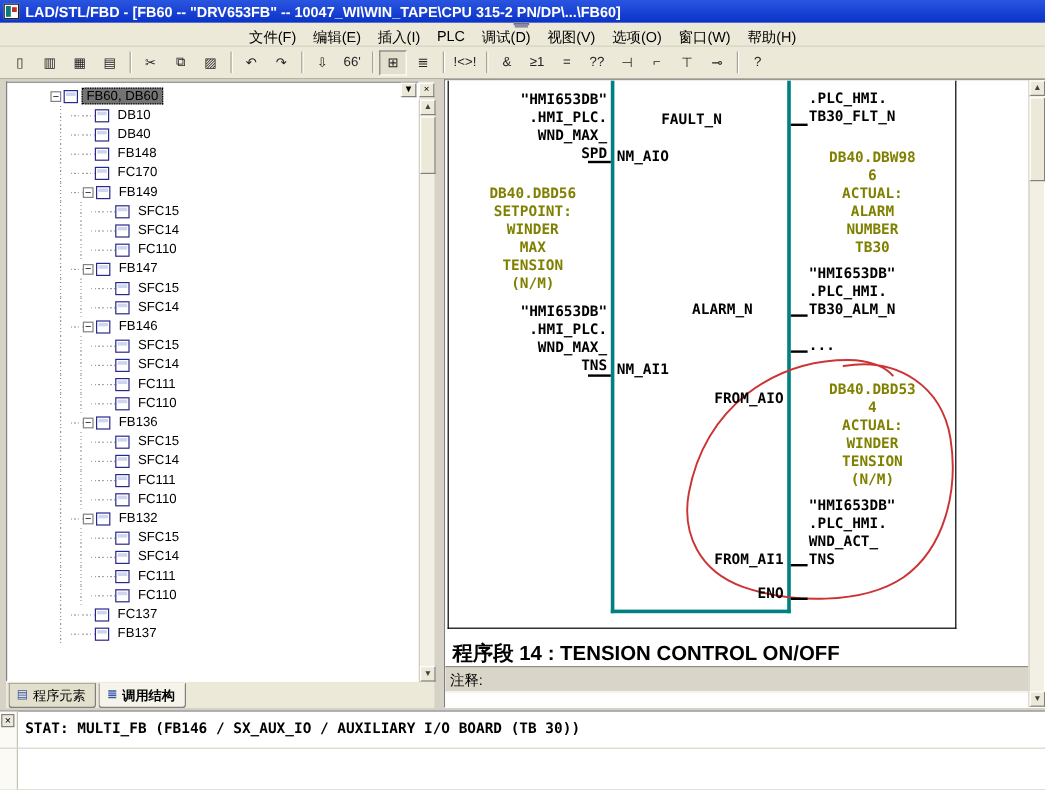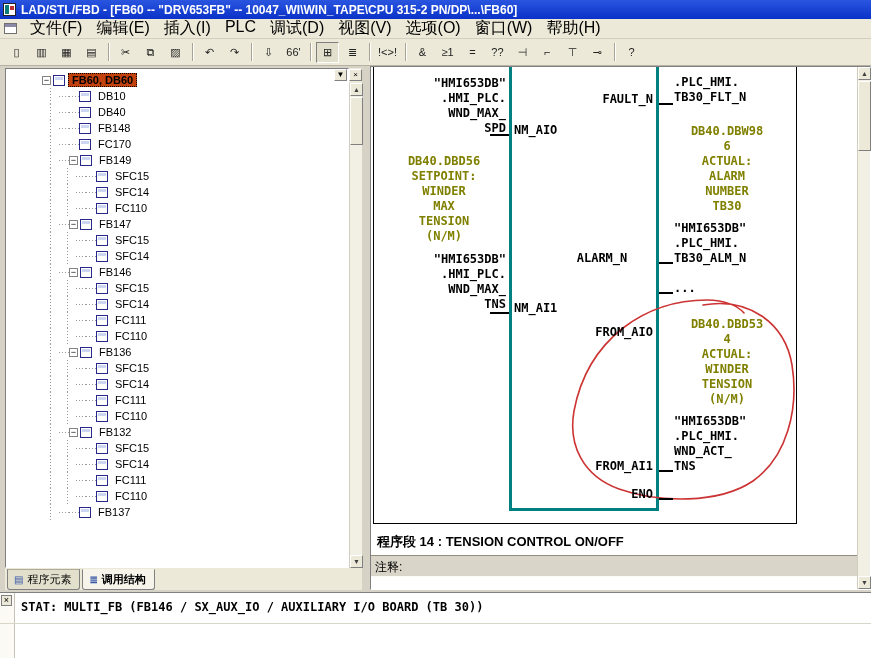--- a/index.html
+++ b/index.html
@@ -10,21 +10,21 @@
   .titlebar { position:absolute; left:0; top:0; width:871px; height:19px;
     background:linear-gradient(180deg,var(--titlebar2),var(--titlebar));
     color:#fff; display:flex; align-items:center; font-size:12px; font-weight:bold; }
   .appicon { width:13px; height:13px; margin:0 5px 0 3px; background:#fff;
     border:1px solid #222; position:relative; }
   .appicon::before { content:""; position:absolute; left:1px; top:1px; width:4px; height:9px; background:#0a7a7a; }
   .appicon::after { content:""; position:absolute; right:1px; top:2px; width:4px; height:4px; background:#c03030; }
 
   
   .menubar { position:absolute; left:0; top:19px; width:871px; height:20px; background:#ece9d8;
-    border-bottom:1px solid #d2cfc0; display:flex; align-items:center; font-size:16px; color:#000; }
+    border-bottom:1px solid #d2cfc0; display:flex; align-items:center; font-size:12px; color:#000;flex-direction:column; }
   .childicon { width:13px; height:11px; margin:0 6px 0 4px; border:1px solid #707070; background:#fff; position:relative; }
   .childicon::before { content:""; position:absolute; left:0; top:0; right:0; height:3px; background:#8a8aa8; }
   .menu-item { padding:2px 7px; cursor:default; }
 
   
   .toolbar { position:absolute; left:0; top:39px; width:871px; height:27px; background:#ece9d8;
     border-bottom:1px solid #b6b2a2; display:flex; align-items:center; padding-left:4px; }
   .tbtn { min-width:23px; height:21px; display:flex; align-items:center; justify-content:center;
     font-size:11px; color:#222; margin:0 1px; border:1px solid transparent; white-space:nowrap; padding:0 2px; }
   .tbtn.pressed { border-color:#808080 #fff #fff #808080; background:#e2dfcd; }
@@ -43,21 +43,21 @@
     background-image:repeating-linear-gradient(to bottom,#9a9a9a 0,#9a9a9a 1px,transparent 1px,transparent 3px);
     background-size:1px 16px; background-repeat:no-repeat; background-position:8px 0; }
   .stub { width:10px; height:16px; flex:none;
     background-image:repeating-linear-gradient(to right,#9a9a9a 0,#9a9a9a 1px,transparent 1px,transparent 3px);
     background-size:10px 1px; background-repeat:no-repeat; background-position:0 8px; }
   .exp { width:9px; height:9px; flex:none; border:1px solid #848284; background:#fff;
     font-size:9px; line-height:7px; text-align:center; margin-right:2px; color:#000; }
   .ticon { width:12px; height:11px; flex:none; border:1px solid #28288a; background:#fff; margin-right:3px; position:relative; }
   .ticon::before { content:""; position:absolute; left:1px; top:1px; right:1px; height:3px; background:#ccd6f2; }
   .tlabel { padding:0 3px; border:1px solid transparent; }
-  .tlabel.sel { border:1px dotted #000; background:#c2410c;font-weight:bold; }
+  .tlabel.sel { border:1px dotted #000; background:#737373; }
 
   .vsb { position:absolute; width:13px; background:#f2f0e4; border-left:1px solid #d0cdbd; }
   .vsb .sb-btn { position:absolute; left:0; width:13px; height:13px; background:#ece9d8;
     border:1px solid; border-color:#fff #808080 #808080 #fff; font-size:7px; line-height:11px; text-align:center; color:#404040; }
   .vsb .thumb { position:absolute; left:0; width:13px; background:#ece9d8; border:1px solid; border-color:#fff #808080 #808080 #fff; }
   .tree-sb { right:0; top:15px; height:485px; }
   .ed-sb { right:0; top:0; height:522px; }
 
   .tabs { position:absolute; left:2px; bottom:0; height:21px; display:flex; gap:2px; font-size:11px; }
   .tab { display:flex; align-items:center; gap:4px; padding:2px 8px 3px 6px; background:#e2dfcd;
@@ -70,21 +70,21 @@
     border:1px solid; border-color:#808080 #fff #fff #808080; }
   .fbd { position:absolute; left:0; top:0; width:486px; height:522px; overflow:hidden; background:#fff; }
   .hline, .vline { position:absolute; }
   .blockline { background:var(--block); }
   .netline { background:#000; }
   .ftext { position:absolute; font:bold 12px/15px "DejaVu Sans Mono",monospace; white-space:pre; }
   .ftext.code { color:#000; }
   .ftext.comment { color:var(--comment); }
   .pinlabel { position:absolute; font:bold 12px/14px "DejaVu Sans Mono",monospace; color:#000; }
   .tick { position:absolute; height:2px; background:#000; }
-  .netlabel { position:absolute; left:6px; top:466px; font-weight:bold; font-size:13px; color:#000; white-space:nowrap; }
+  .netlabel { position:absolute; left:6px; top:466px; font-weight:bold; font-size:17px; color:#000; white-space:nowrap; }
   .comment-strip { position:absolute; left:0; top:488px; width:486px; height:22px; background:#d9d5c8;
     border-top:1px solid #918e80; border-bottom:1px solid #fcfbf5; font-size:12px; padding:3px 4px; color:#000; }
   .anno { position:absolute; left:0; top:0; pointer-events:none; }
   .anno path { stroke:var(--annotation); fill:none; stroke-width:1.6; stroke-linecap:round; }
 
   
   .detail { position:absolute; left:0; top:592px; width:871px; height:66px; background:#fff; border-top:1px solid #808080; }
   .d-gutter { position:absolute; left:0; top:0; width:15px; height:100%; border-right:1px solid #c6c3b6; background:#fbfaf4; }
   .d-close { width:11px; height:11px; margin:2px 1px; font-size:9px; line-height:9px; text-align:center;
     background:#ece9d8; border:1px solid #808080; color:#000; }
@@ -349,20 +349,27 @@
         <span class="ticon"></span>
         <span class="tlabel">FC111</span>
       </div>
       <div class="trow">
         <span class="ind"></span>
         <span class="ind"></span>
         <span class="stub"></span>
         <span class="stub"></span>
         <span class="ticon"></span>
         <span class="tlabel">FC110</span>
+      </div>
+      <div class="trow">
+        <span class="ind"></span>
+        <span class="stub"></span>
+        <span class="stub"></span>
+        <span class="ticon"></span>
+        <span class="tlabel">FC137</span>
       </div>
       <div class="trow">
         <span class="ind"></span>
         <span class="stub"></span>
         <span class="stub"></span>
         <span class="ticon"></span>
         <span class="tlabel">FB137</span>
       </div>
     </div>
   <div class="vsb tree-sb">
@@ -438,21 +445,21 @@
 TENSION
 (N/M)</div>
       <div class="ftext code" style="left: 303px; top: 347px; width: 120px; text-align: left;">"HMI653DB"
 .PLC_HMI.
 WND_ACT_
 TNS</div>
       <div class="pinlabel" style="top: 56px; left: 143px; width: 90px; text-align: left;">NM_AIO</div>
       <div class="tick" style="top: 67px; left: 119px; width: 19px;"></div>
       <div class="pinlabel" style="top: 234px; left: 143px; width: 90px; text-align: left;">NM_AI1</div>
       <div class="tick" style="top: 245px; left: 119px; width: 19px;"></div>
-      <div class="pinlabel" style="top: 25px; left: 180px; width: 102px; text-align: right;">FAULT_N</div>
+      <div class="pinlabel" style="top: 25px; left: 180px; width: 102px; text-align: left;">FAULT_N</div>
       <div class="tick" style="top: 36px; left: 288px; width: 14px;"></div>
       <div class="pinlabel" style="top: 184px; left: 180px; width: 102px; text-align: center;">ALARM_N</div>
       <div class="tick" style="top: 195px; left: 288px; width: 14px;"></div>
       <div class="pinlabel" style="top: 214px; left: 180px; width: 102px; text-align: right; margin-top: 44px;">FROM_AIO</div>
       <div class="tick" style="top: 225px; left: 288px; width: 14px;"></div>
       <div class="pinlabel" style="top: 392px; left: 180px; width: 102px; text-align: right;">FROM_AI1</div>
       <div class="tick" style="top: 403px; left: 288px; width: 14px;"></div>
       <div class="pinlabel" style="top: 420px; left: 180px; width: 102px; text-align: right;">ENO</div>
       <div class="tick" style="top: 431px; left: 288px; width: 14px;"></div>
     </div>

